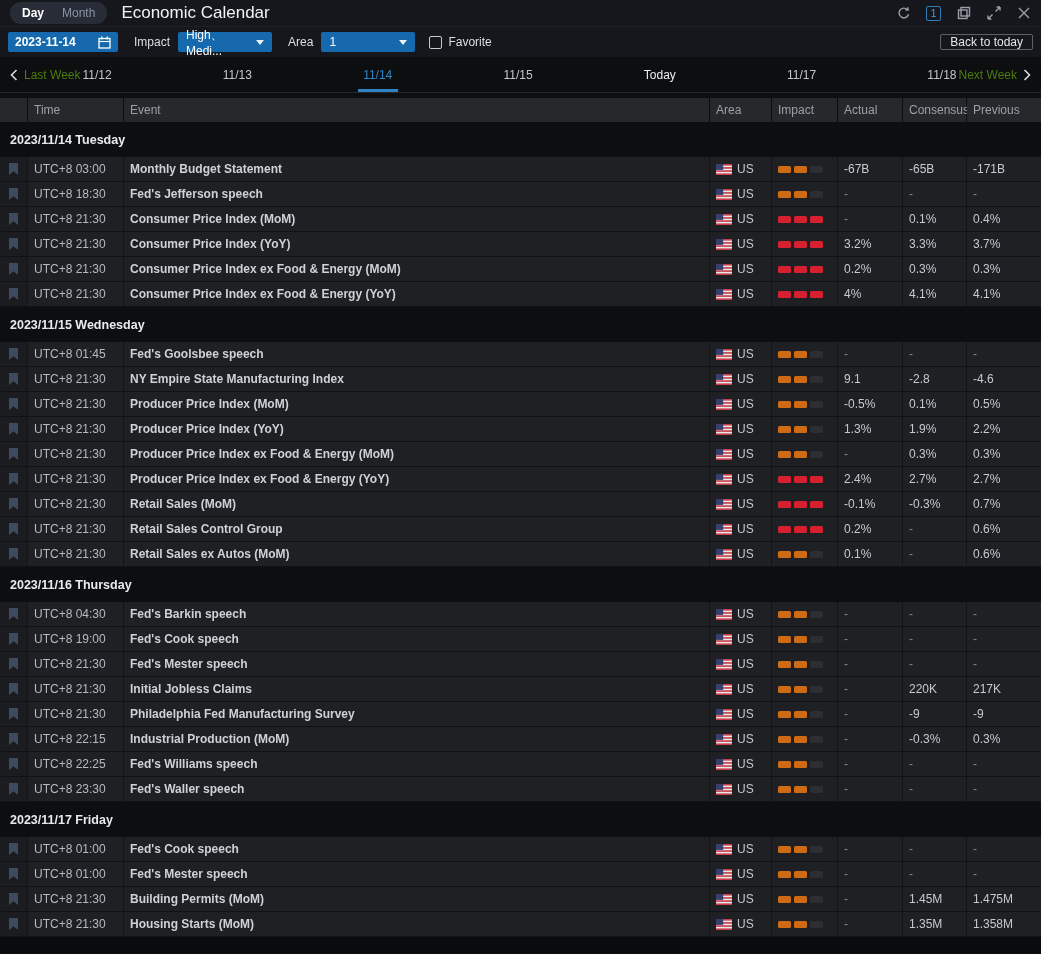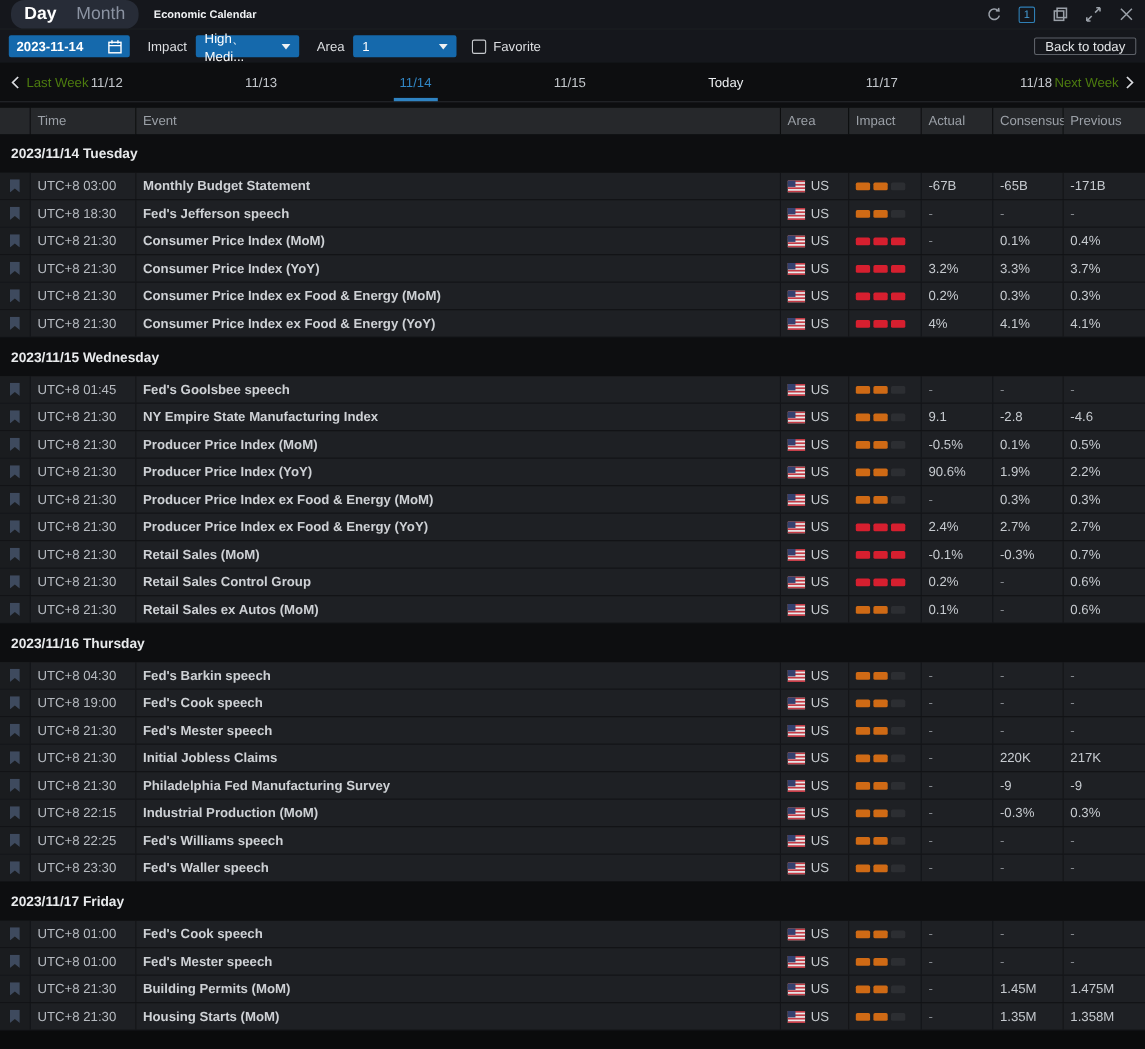--- a/index.html
+++ b/index.html
@@ -3,23 +3,23 @@
 <meta charset="utf-8">
 <style>
   * { margin:0; padding:0; box-sizing:border-box; }
   html,body { width:1041px; height:954px; background:#0d0e10; overflow:hidden;
     font-family:"Liberation Sans", sans-serif; color:#cdd0d4; }
 
   
   .titlebar { height:27px; background:#15171c; display:flex; align-items:center;
     padding:0 10px; border-bottom:1px solid #1f2126; }
   .mode-pill { display:flex; background:#272c37; border-radius:12px; padding:2px 4px; gap:2px; }
-  .mode-tab { font-size:16px; padding:2px 8px; border-radius:10px; color:#8b93a2; cursor:default; }
+  .mode-tab { font-size:12px; padding:2px 8px; border-radius:10px; color:#8b93a2; cursor:default; }
   .mode-tab.active { color:#ffffff; font-weight:bold; }
-  .app-title { margin-left:14px; font-size:10px; font-weight:bold; color:#f0f2f4; }
+  .app-title { margin-left:14px; font-size:17px; font-weight:normal; color:#f0f2f4; }
   .tb-spacer { flex:1; }
   .tb-icons { display:flex; align-items:center; gap:15px; }
   .tb-icon { width:15px; height:15px; display:flex; align-items:center; justify-content:center; }
   .tb-icon svg { stroke:#9aa0a8; fill:none; stroke-width:1.4; }
   .panel-count { width:15px; height:15px; border:1px solid #2f7fb5; border-radius:2px;
     color:#46a0da; font-size:10px; display:flex; align-items:center; justify-content:center; }
 
   
   .filterbar { height:30px; background:#15171c; display:flex; align-items:center; padding:0 8px; }
   .blue-box { background:#1569ac; border-radius:2px; height:20px; display:flex;
@@ -540,21 +540,21 @@
         <span>US</span>
       </div>
       <div class="cell c-impact">
         <div class="bars">
           <div class="bar" style="background: rgb(207, 106, 21);"></div>
           <div class="bar" style="background: rgb(207, 106, 21);"></div>
           <div class="bar"></div>
         </div>
       </div>
       <div class="cell c-actual">
-        <span class="val">90.6%</span>
+        <span class="val">1.3%</span>
       </div>
       <div class="cell c-cons">
         <span class="val">1.9%</span>
       </div>
       <div class="cell c-prev">
         <span class="val">2.2%</span>
       </div>
     </div>
     <div class="row">
       <div class="cell c-bm">

